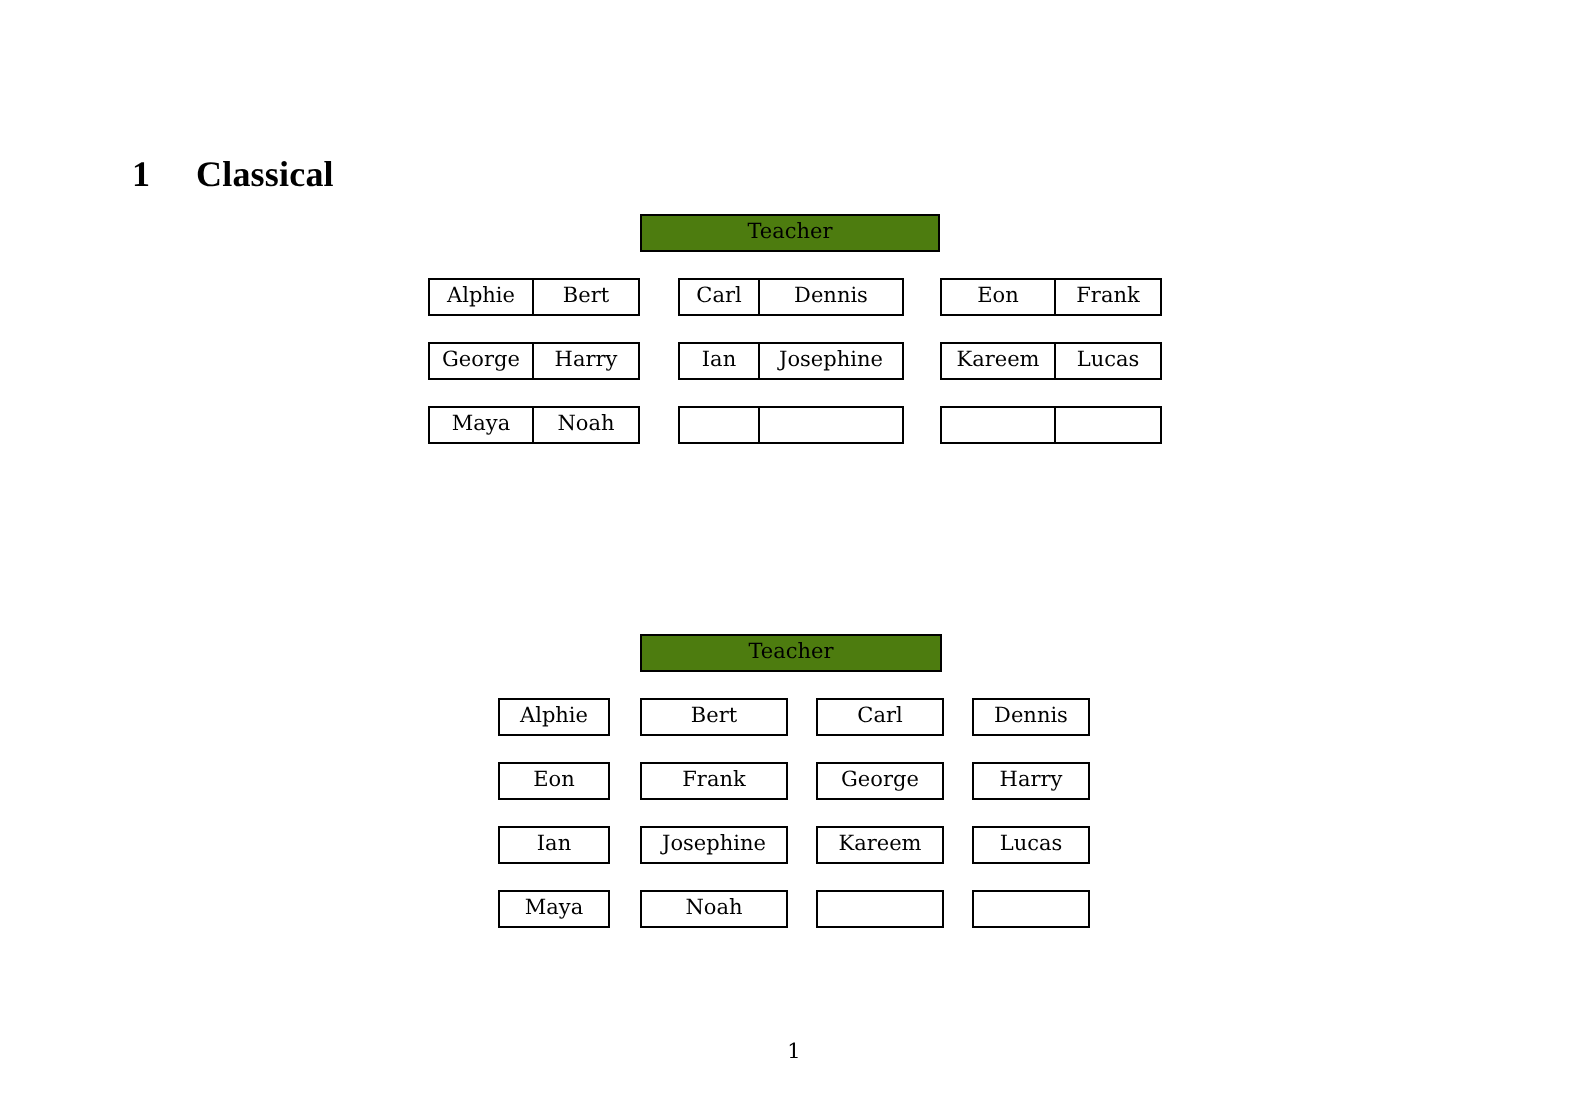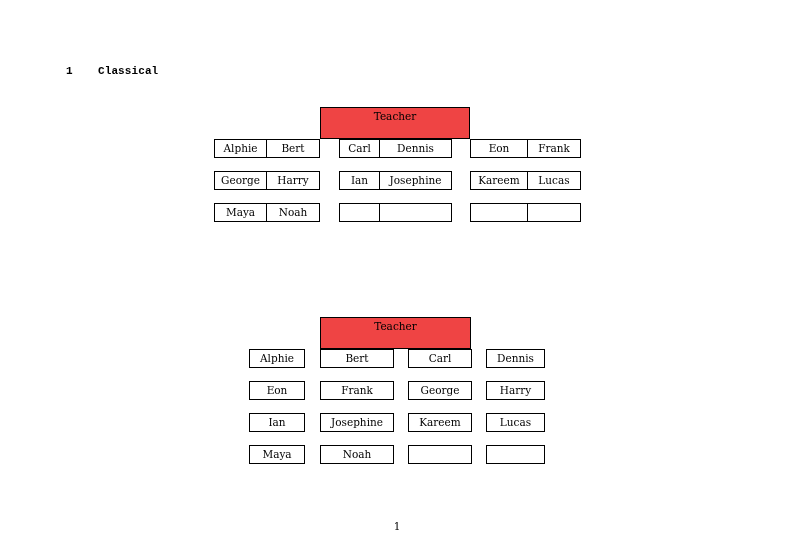--- a/index.html
+++ b/index.html
@@ -19,45 +19,46 @@
 
   .page {
     position: absolute;
     inset: 0;
     background: #ffffff;
   }
 
   
   .section-heading {
     position: absolute;
-    font-family: Liberation Mono, monospace;
+    font-family: Liberation Serif, serif;
     font-weight: bold;
-    font-size: 11px;
+    font-size: 18px;
     letter-spacing: 0.1px;
     white-space: nowrap;
     line-height: 1;
+    margin-top: 12px;
   }
   .section-heading .sec-num {
     display: inline-block;
     width: 32px;
   }
   .section-heading .sec-title {
     display: inline-block;
   }
 
   #heading-classical   { left: 66px; top: 66px; }
   #heading-distributed { left: 66px; top: 277px; }
 
   
   .teacher-box {
     position: absolute;
     box-sizing: border-box;
     border: 1px solid #000000;
-    background: #ef4444;
-    height: 32px;
+    background: #4d7c0f;
+    height: 19px;
     line-height: 17px;
     text-align: center;
     font-size: 10.5px;
     white-space: nowrap;
   }
 
   
   .pair-box {
     position: absolute;
     box-sizing: border-box;

